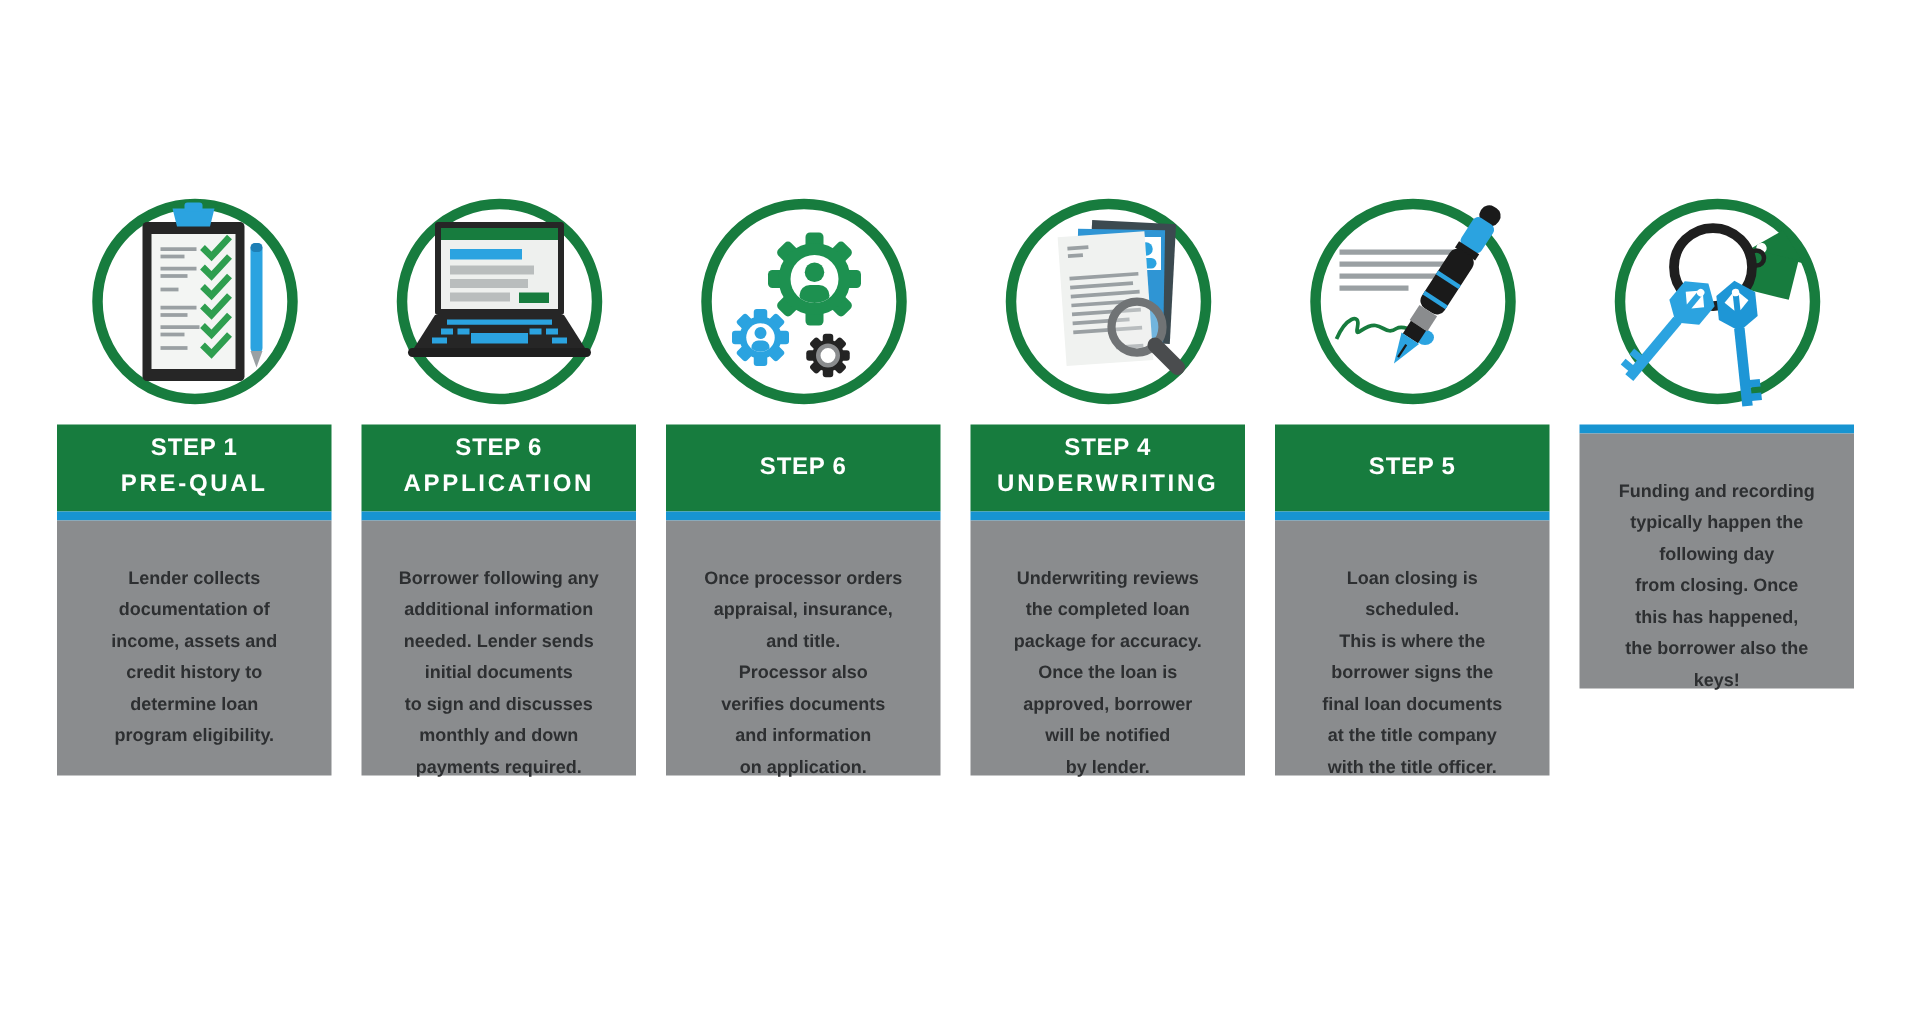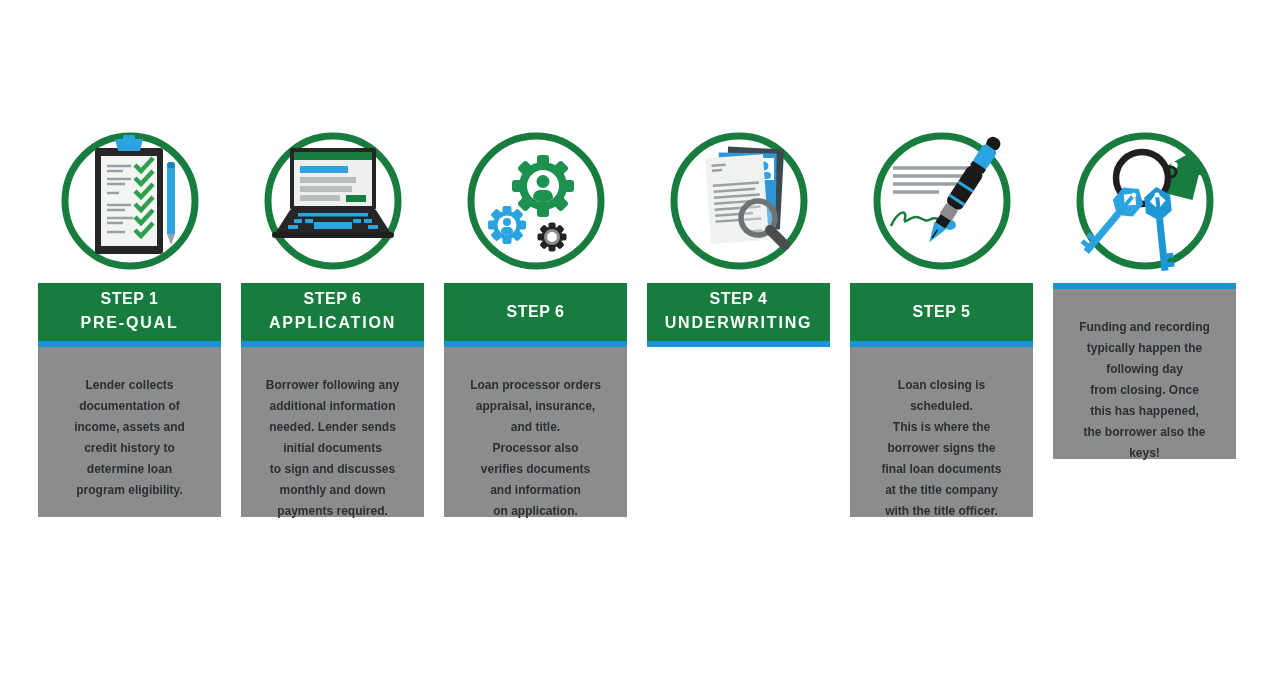--- a/index.html
+++ b/index.html
@@ -164,21 +164,21 @@
             <circle cx="91" cy="111" r="10.5"></circle>
           </g>
           <circle cx="91" cy="111" r="6.5" fill="#ffffff" stroke="#8a8c8e" stroke-width="3"></circle>
         </svg>
       </div>
       <div class="step-header">
         <div class="step-label">STEP 6</div>
       </div>
       <div class="divider"></div>
       <div class="step-body">
-        <p class="desc">Loan processor orders
+        <p class="desc">Once processor orders
 appraisal, insurance,
 and title.
 Processor also
 verifies documents
 and information
 on application.</p>
       </div>
     </div>
 
     <div class="step-col">
@@ -207,20 +207,29 @@
           </g>
           <circle cx="94" cy="92" r="17" fill="#f0f2f0" fill-opacity="0.35" stroke="#707375" stroke-width="5.5"></circle>
           <line x1="106" y1="104" x2="121" y2="119" stroke="#4a4c4e" stroke-width="10" stroke-linecap="round"></line>
         </svg>
       </div>
       <div class="step-header">
         <div class="step-label">STEP 4</div>
         <div class="step-name">UNDERWRITING</div>
       </div>
       <div class="divider"></div>
+      <div class="step-body">
+        <p class="desc">Underwriting reviews
+the completed loan
+package for accuracy.
+Once the loan is
+approved, borrower
+will be notified
+by lender.</p>
+      </div>
     </div>
 
     <div class="step-col">
       <div class="icon-area">
         <svg width="150" height="150" viewBox="0 0 150 150">
           <circle cx="75" cy="75" r="65" fill="none" stroke="#177C3E" stroke-width="7"></circle>
           <g stroke="#9aa0a3" stroke-width="3.5">
             <line x1="26" y1="42" x2="104" y2="42"></line>
             <line x1="26" y1="50" x2="108" y2="50"></line>
             <line x1="26" y1="58" x2="100" y2="58"></line>

